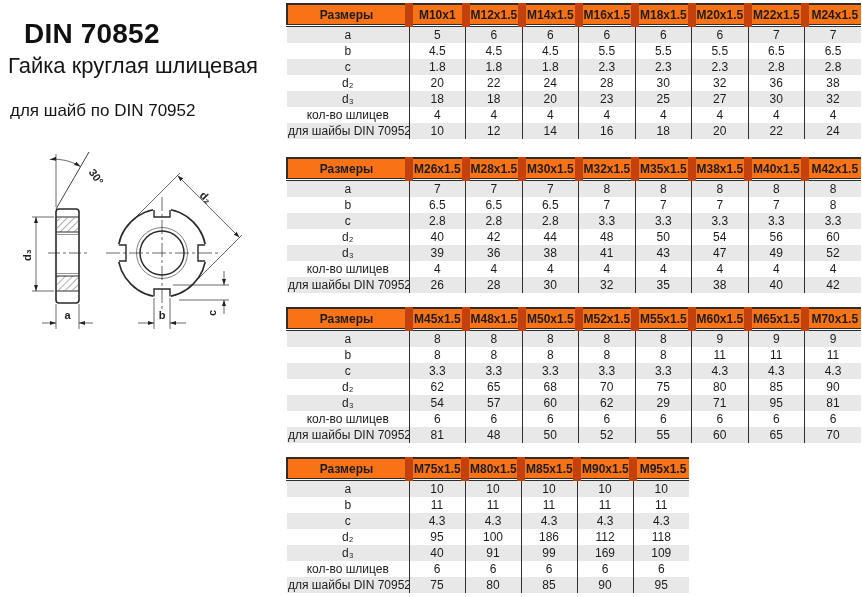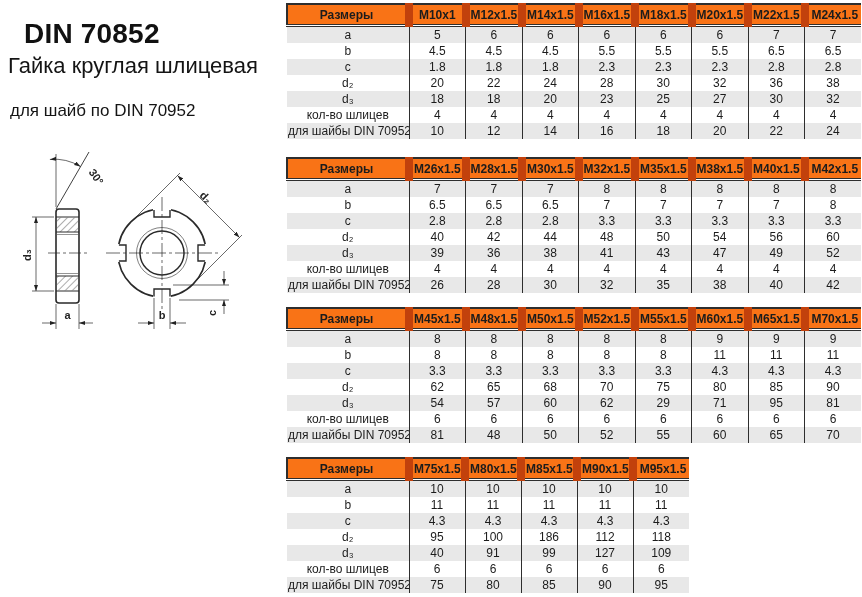--- a/index.html
+++ b/index.html
@@ -470,21 +470,21 @@
           <td>100</td>
           <td>186</td>
           <td>112</td>
           <td>118</td>
         </tr>
         <tr>
           <td>d₃</td>
           <td>40</td>
           <td>91</td>
           <td>99</td>
-          <td>127</td>
+          <td>169</td>
           <td>109</td>
         </tr>
         <tr>
           <td>кол-во шлицев</td>
           <td>6</td>
           <td>6</td>
           <td>6</td>
           <td>6</td>
           <td>6</td>
         </tr>

